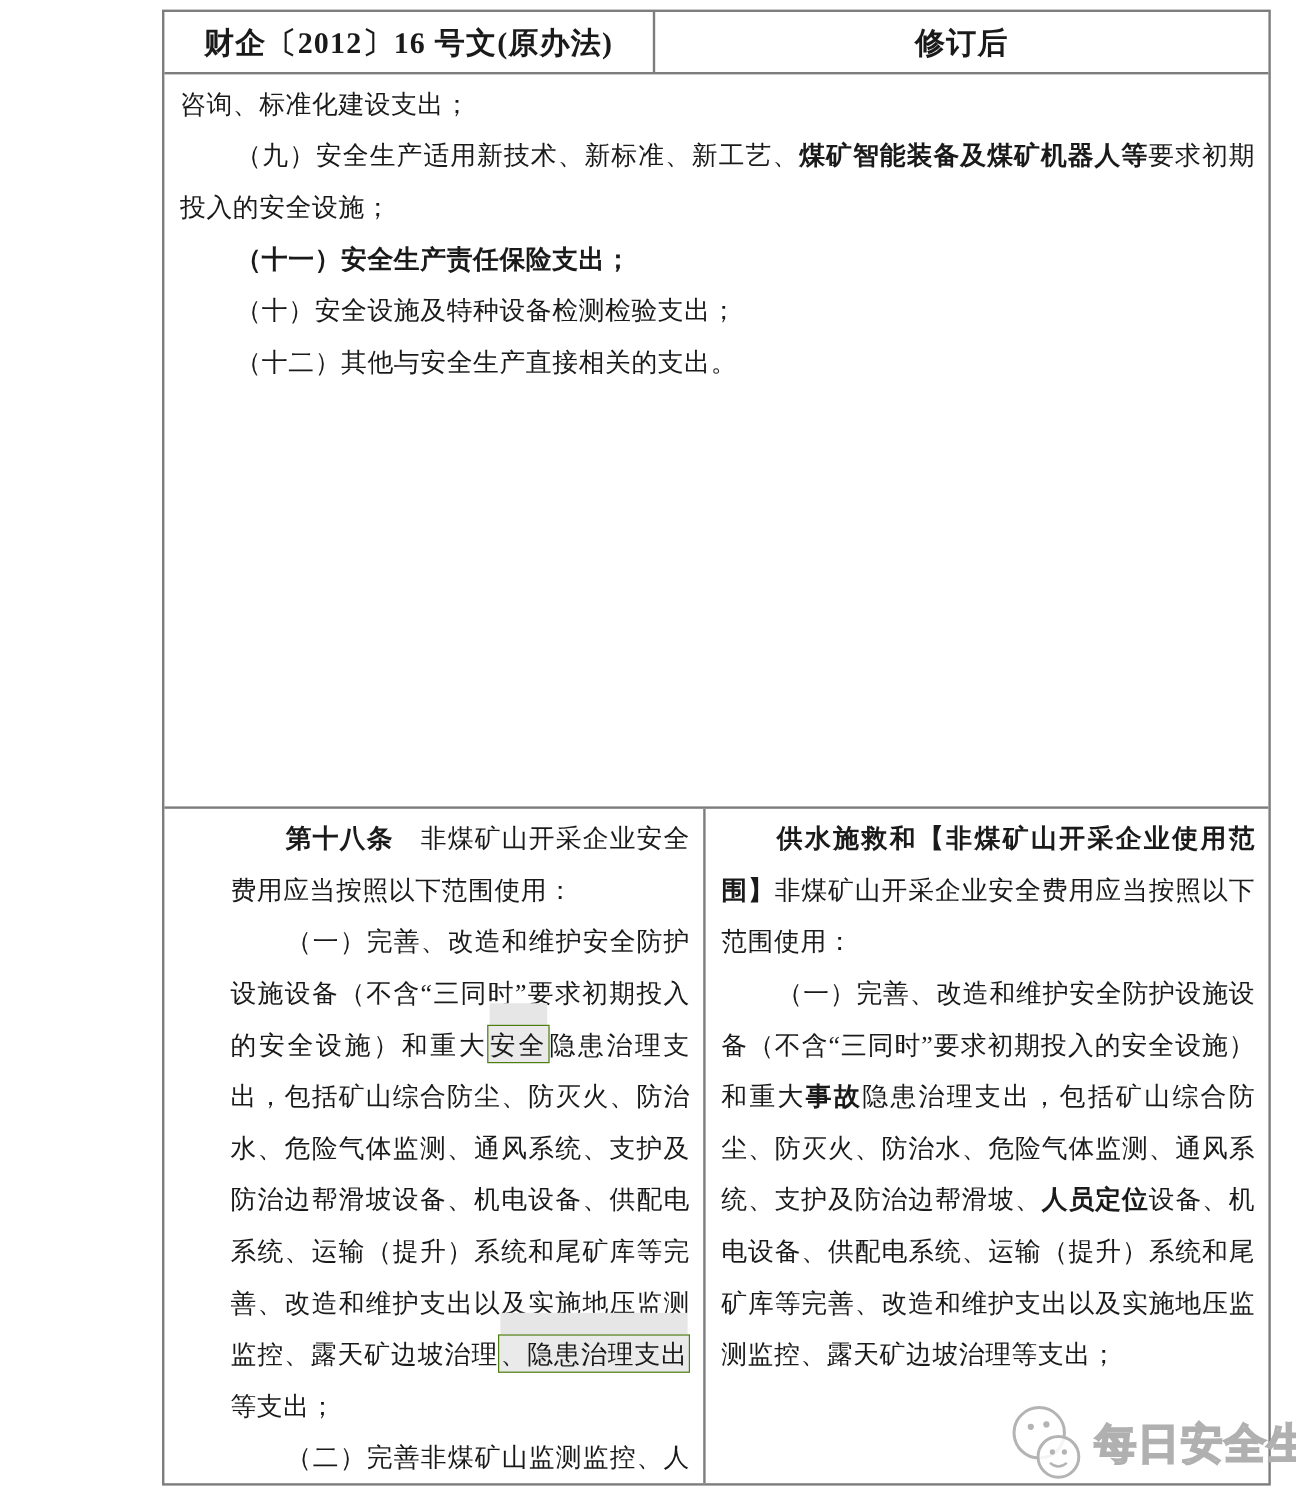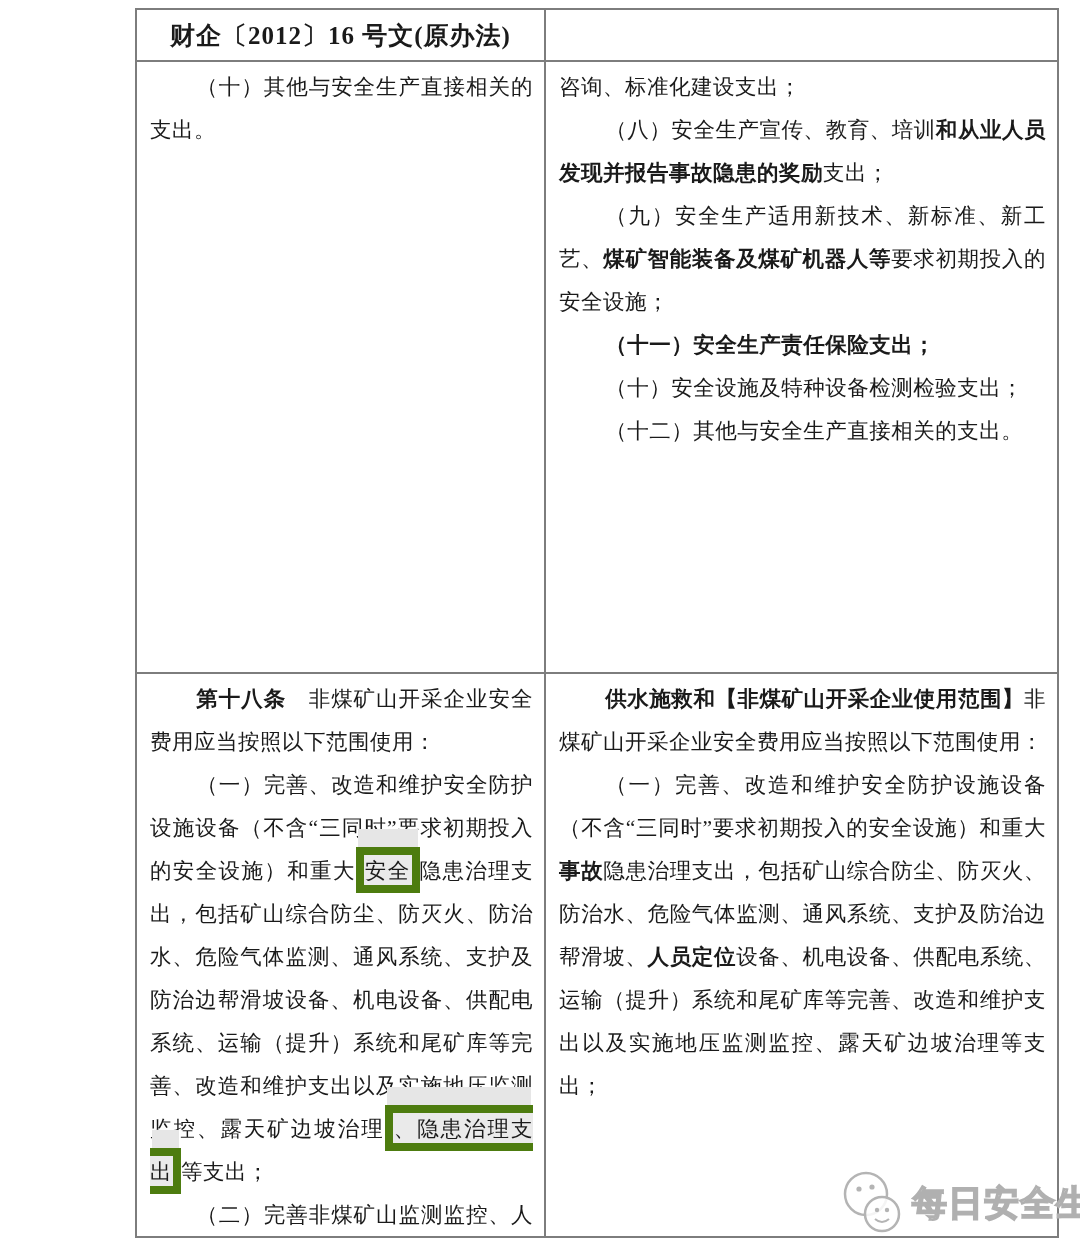--- a/index.html
+++ b/index.html
@@ -8,38 +8,38 @@
     background:#ffffff;
     font-family:"Liberation Serif","DejaVu Serif",serif;
     color:#1a1a1a;
   }
   .doc-table{
     position:absolute;left:135px;top:8px;width:924px;height:1230px;
     border:2px solid #7d7d7d;background:#fff;
     display:flex;flex-direction:column;box-sizing:border-box;
   }
   .trow{display:flex;border-bottom:2px solid #7d7d7d;box-sizing:border-box;}
-  .trow.last{border-bottom:none;flex:1;overflow:hidden;}
+  .trow.last{border-bottom:none;flex:1;overflow:hidden;margin-left:42px;}
   .cell{box-sizing:border-box;overflow:hidden;padding:4px 11px 0 13px;}
   .cell-l{width:409px;border-right:2px solid #7d7d7d;}
   .cell-r{flex:1;}
   .header-row{height:52px;}
   .header-row .cell{display:flex;align-items:center;justify-content:center;padding:0;}
   .htext{font-weight:bold;font-size:25px;letter-spacing:1px;}
   .row1{height:612px;}
   p.para{
     margin:0;font-size:21.5px;line-height:43px;
     text-align:justify;text-justify:inter-character;
     text-indent:2.15em;letter-spacing:0.5px;
   }
   p.para.noindent{text-indent:0;}
   .b{font-weight:bold;}
   .boxed{
     background:#eaeaea;
-    border:8px solid #4d7c0f;
+    border:1px solid #4d7c0f;
     padding:4px 1px 2px 1px;
     box-shadow:0 -20px 0 -2px #e6e6e6;
   }
   .watermark{
     position:absolute;left:840px;top:1170px;z-index:5;
     display:flex;align-items:center;
     pointer-events:none;
   }
   .wm-text{
     font-size:35px;font-weight:bold;letter-spacing:1px;
@@ -52,29 +52,28 @@
 </style>
 </head>
 <body>
 
 <div class="doc-table">
 
   <div class="trow header-row">
     <div class="cell cell-l">
       <span class="htext">财企〔2012〕16 号文(原办法)</span>
     </div>
+    <div class="cell cell-r">
+      <span class="htext">修订后</span>
+    </div>
   </div>
 
   <div class="trow row1">
-    <div class="cell cell-l">
-      <p class="para"><span>（十）其他与安全生产直接相关的支出。</span></p>
-    </div>
     <div class="cell cell-r">
       <p class="para noindent"><span>咨询、标准化建设支出；</span></p>
-      <p class="para"><span>（八）安全生产宣传、教育、培训</span><span class="b">和从业人员发现并报告事故隐患的奖励</span><span>支出；</span></p>
       <p class="para"><span>（九）安全生产适用新技术、新标准、新工艺、</span><span class="b">煤矿智能装备及煤矿机器人等</span><span>要求初期投入的安全设施；</span></p>
       <p class="para"><span class="b">（十一）安全生产责任保险支出；</span></p>
       <p class="para"><span>（十）安全设施及特种设备检测检验支出；</span></p>
       <p class="para"><span>（十二）其他与安全生产直接相关的支出。</span></p>
     </div>
   </div>
 
   <div class="trow last">
     <div class="cell cell-l">
       <p class="para"><span class="b">第十八条</span><span> 非煤矿山开采企业安全费用应当按照以下范围使用：</span></p>

